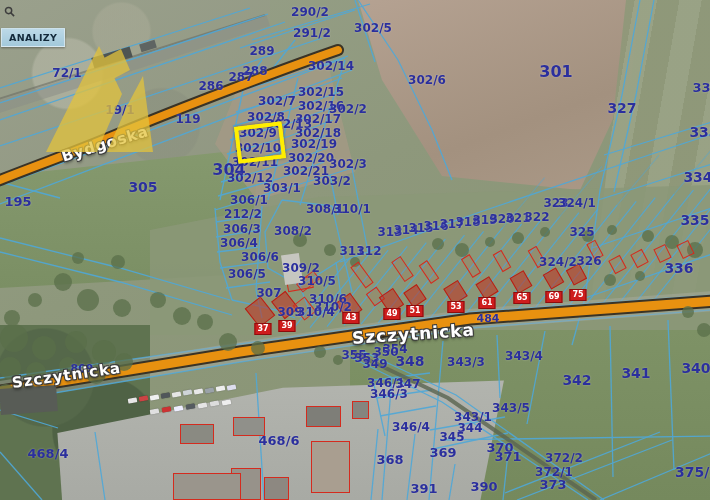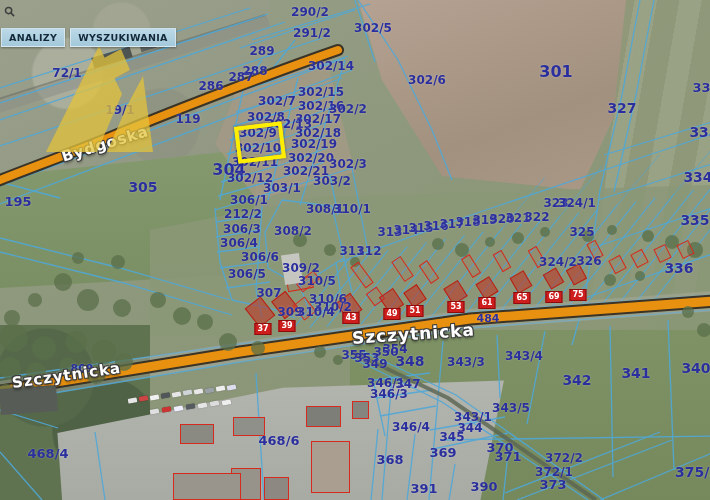--- a/index.html
+++ b/index.html
@@ -30,21 +30,21 @@
   
   .hbox{position:absolute;box-sizing:border-box;border:4px solid #ffee00;
     box-shadow:0 0 3px rgba(0,0,0,.4), inset 0 0 2px rgba(0,0,0,.3);}
   
   .logo{position:absolute;left:16px;top:0px;font-family:"Liberation Serif","DejaVu Serif",serif;
     font-size:24px;line-height:28px;
     text-shadow:0 0 3px rgba(255,255,255,.85),1px 1px 2px rgba(255,255,255,.7);}
   .lg-geo,.lg-suffix{color:#3d3d3d;}
   .lg-portal{color:#2e73a8;}
   .logo-icon{position:absolute;left:4px;top:6px;width:11px;height:11px;}
-  .menubar{position:absolute;left:1px;top:28px;display:flex;gap:5px;}
+  .menubar{position:absolute;left:1px;top:28px;display:flex;gap:5px;flex-direction:column;}
   .menubar button{background:linear-gradient(#bcd9e7,#a3c9db);border:1px solid rgba(255,255,255,.45);
     color:#13293a;font-family:"DejaVu Sans","Liberation Sans",sans-serif;
     font-size:9.5px;font-weight:bold;padding:3px 7px;letter-spacing:.3px;
     box-shadow:0 1px 2px rgba(0,0,0,.35);cursor:pointer;}
 </style>
 </head>
 <body>
 
 <div class="viewport">
 
@@ -447,16 +447,15 @@
   </svg>
 
   <div class="hbox" id="hbox" style="left: 236px; top: 124px; width: 48px; height: 37px; transform: rotate(-7deg);"></div>
 
   <svg class="logo-icon" viewBox="0 0 12 12">
     <circle cx="5" cy="5" r="3.4" fill="none" stroke="#3d3d3d" stroke-width="1.6"></circle>
     <line x1="7.6" y1="7.6" x2="11" y2="11" stroke="#3d3d3d" stroke-width="1.8"></line>
   </svg>
   <div class="menubar" id="menubar">
       <button>ANALIZY</button>
-      <button>WYSZUKIWANIA</button>
     </div>
 
 </div>
 
 </body></html>

